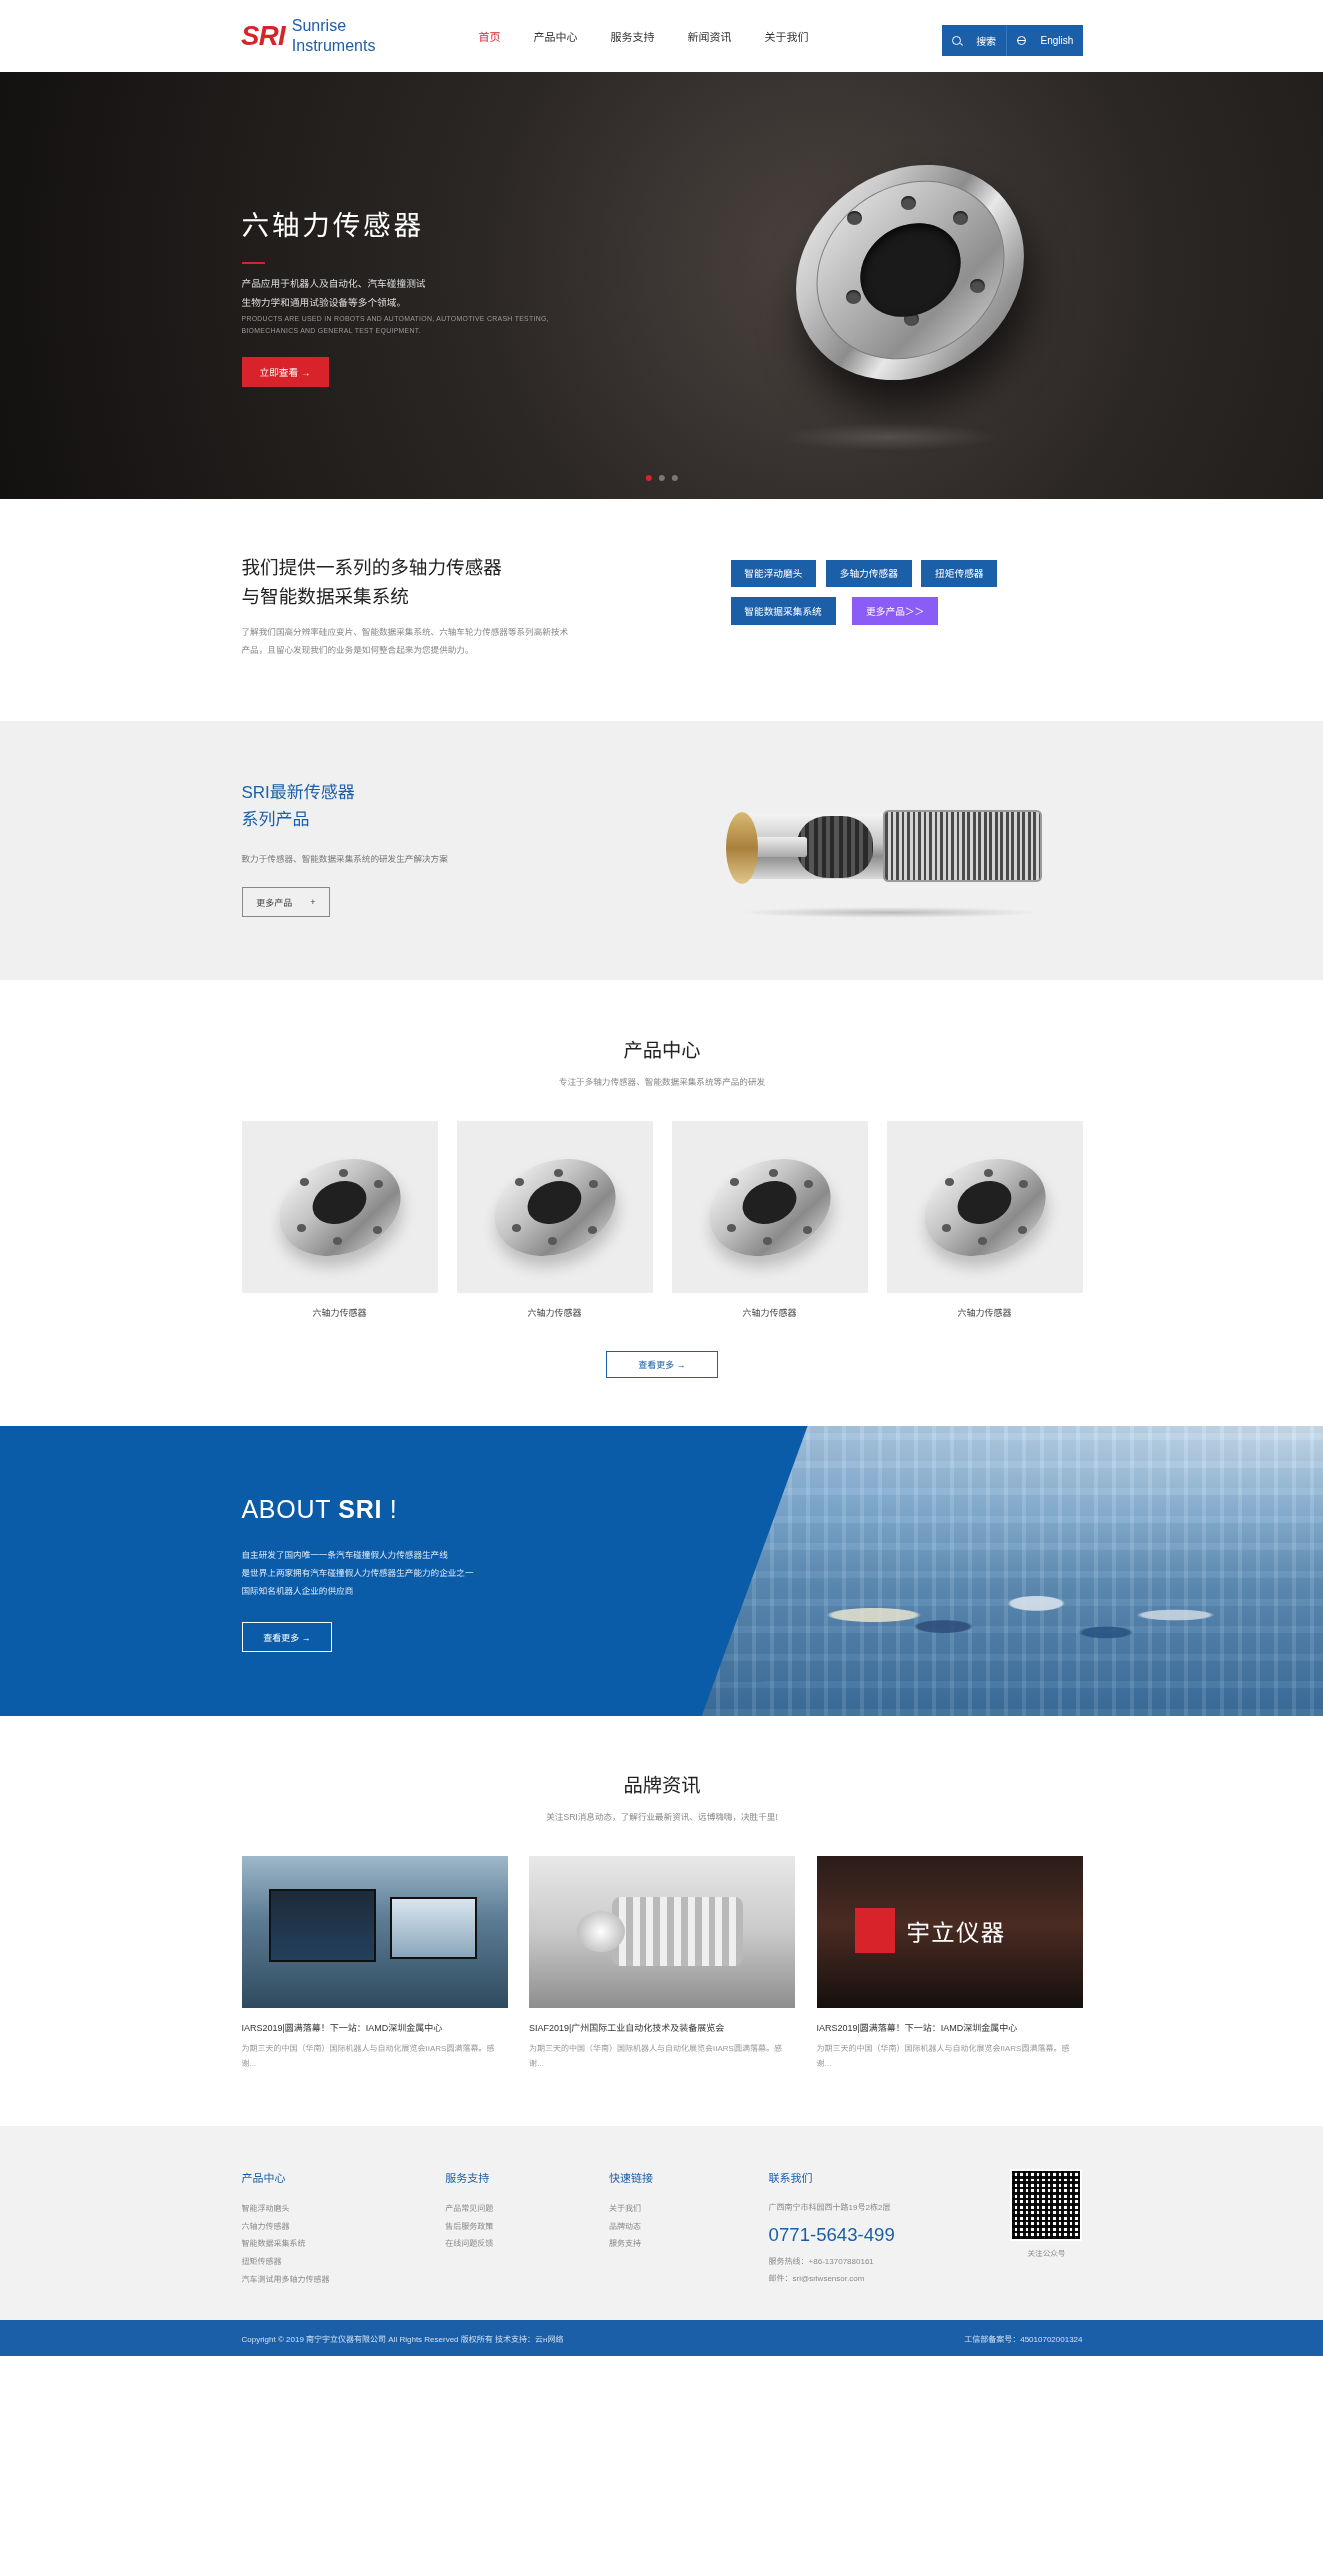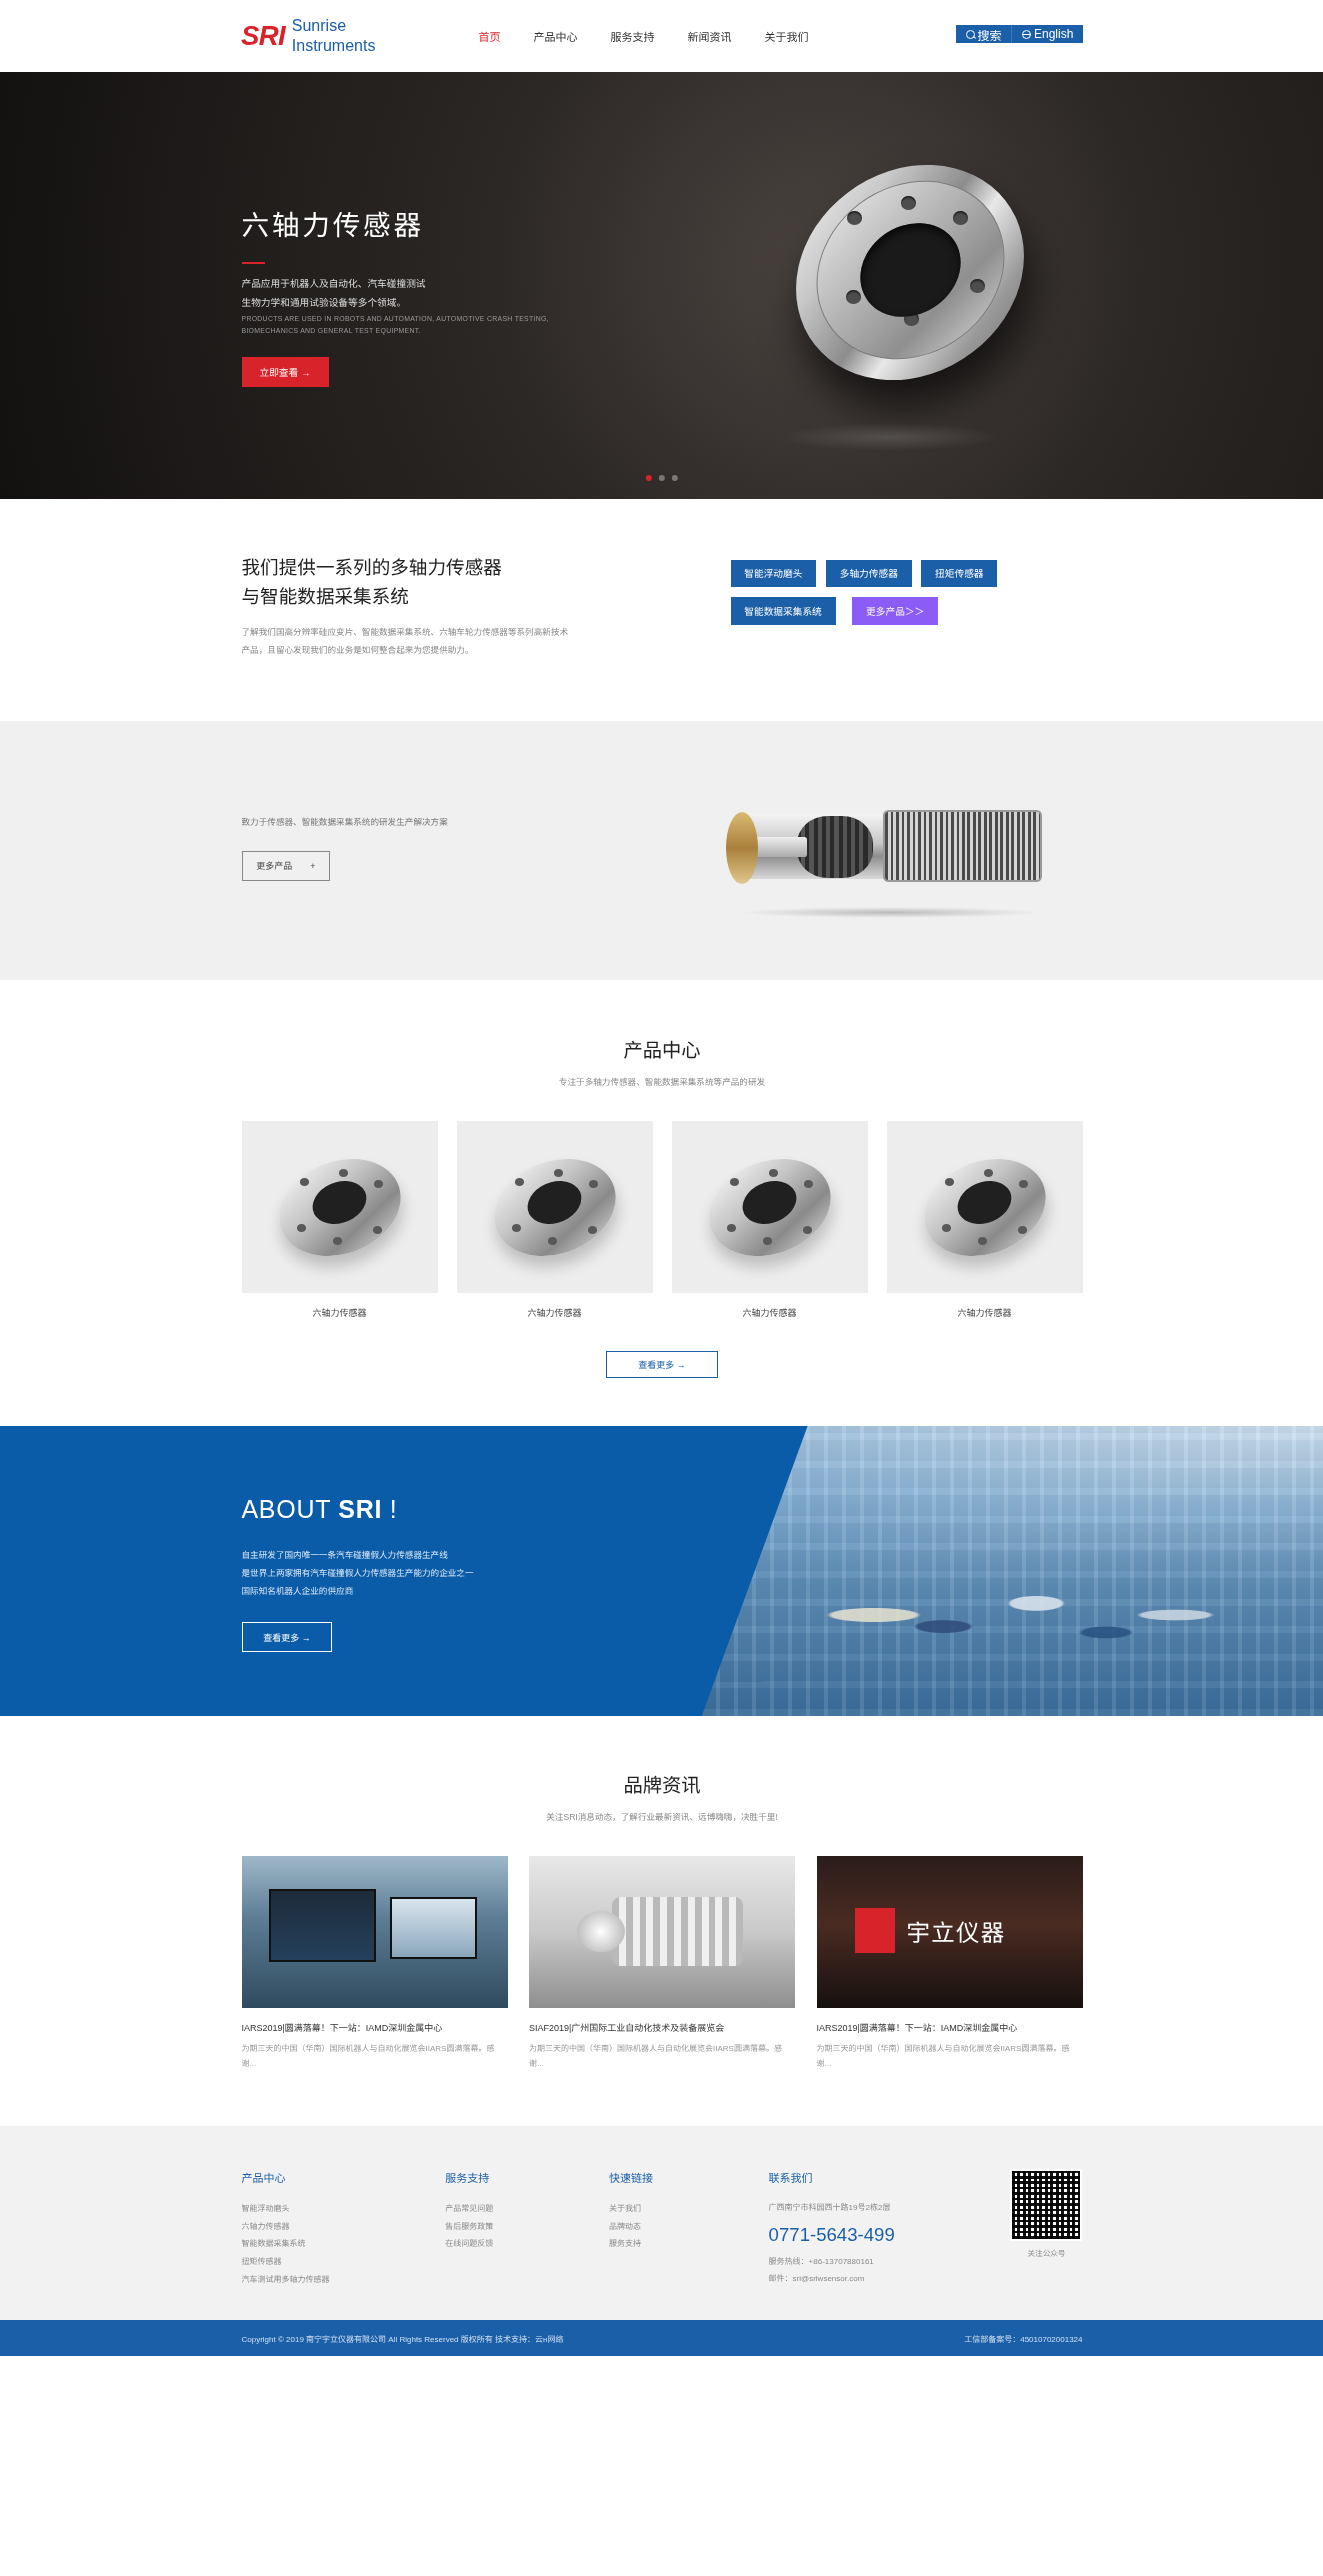--- a/index.html
+++ b/index.html
@@ -48,26 +48,26 @@
   }
   .nav-item.active { color: #d8232a; }
   .header-right {
     position: absolute;
     right: 241px;
     top: 25px;
     display: flex;
     gap: 0;
   }
   .search-btn, .lang-btn {
-    height: 18px;
+    height: 31px;
     display: flex;
     align-items: center;
-    gap: 3px;
+    gap: 15px;
     padding: 0 9.7px;
-    font-size: 12px;
+    font-size: 10px;
     color: #fff;
     background: #1b5fa8;
     cursor: pointer;
   }
   .lang-btn { background: #1b5fa8; border-left: 0.7px solid #3a79bb; }
   .icon-circle {
     width: 9px; height: 9px;
     border: 1px solid #fff;
     border-radius: 50%;
     display: inline-block;
@@ -545,20 +545,24 @@
         <div class="tag more">更多产品＞＞</div>
       </div>
     </div>
   </div>
 </div>
 
 <div class="feature">
   <div class="wrap">
     <div class="feature-flex">
       <div class="feature-left">
+        <h2 class="feature-h">
+          <span>SRI最新传感器</span><br>
+          <span>系列产品</span>
+        </h2>
         <div class="feature-p">致力于传感器、智能数据采集系统的研发生产解决方案</div>
         <div class="ghost-btn">
           <span>更多产品</span>
           <span>+</span>
         </div>
       </div>
       <div class="feature-img">
         <div class="act-shadow"></div>
         <div class="act-base"></div>
         <div class="act-striped"></div>

